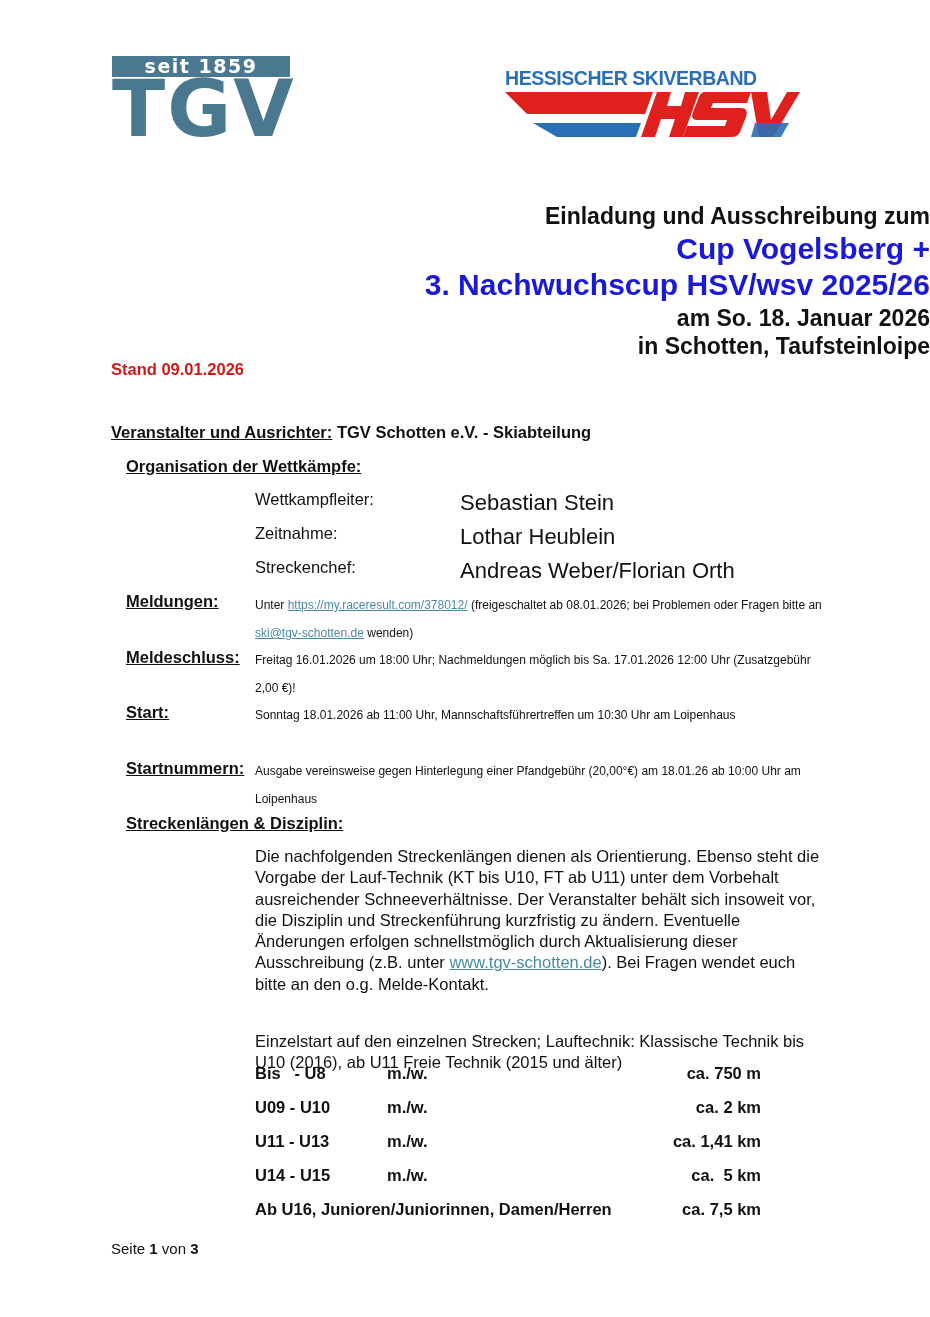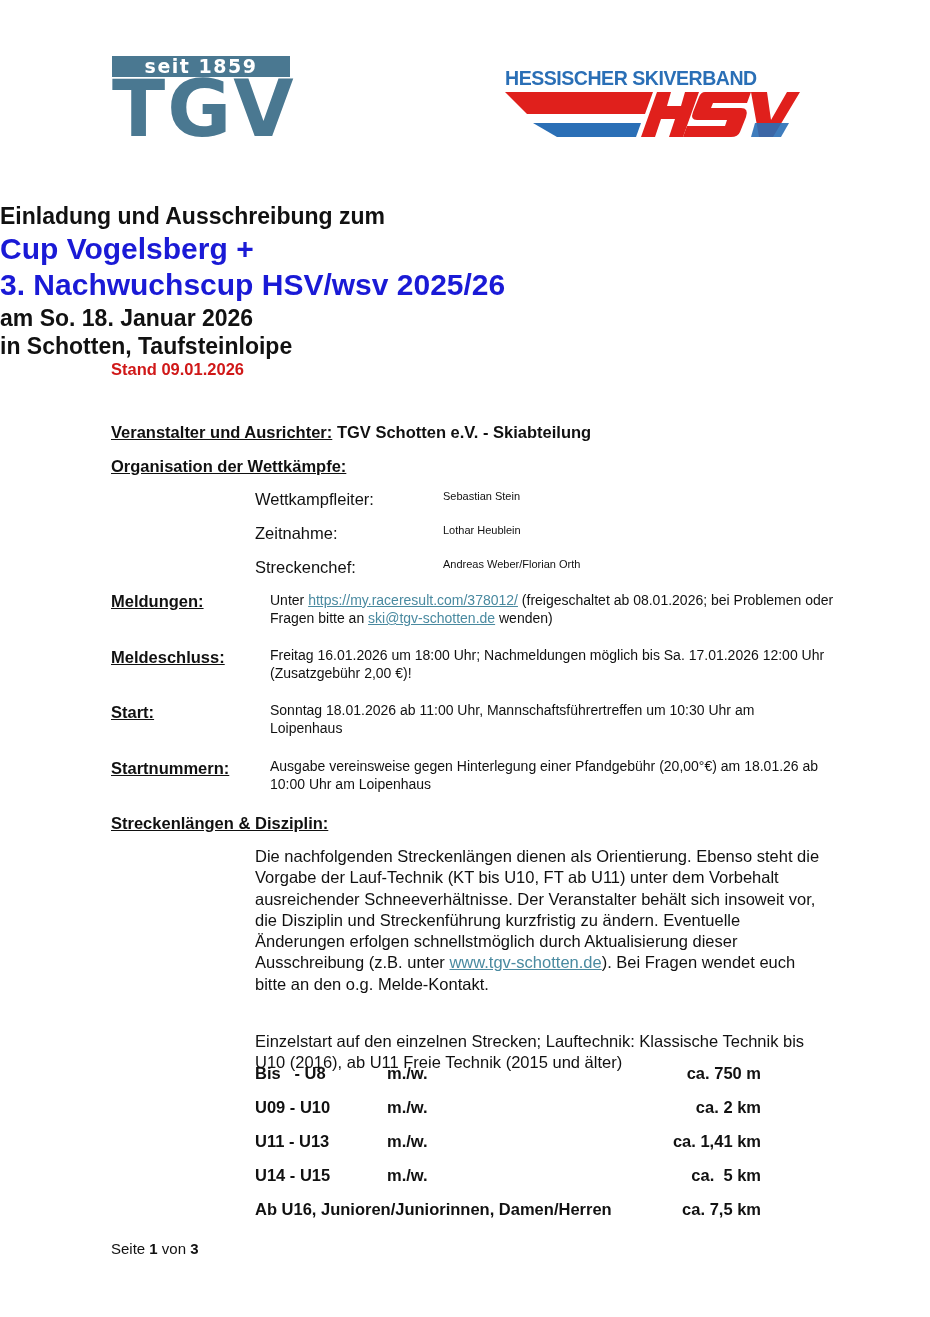--- a/index.html
+++ b/index.html
@@ -17,37 +17,37 @@
              font-family: "DejaVu Sans", sans-serif; letter-spacing: 2px; }
   .tgv-bot { top: 92px; height: 30px; font-size: 25px; line-height: 30px; letter-spacing: 1px; }
 
   
   #hsv-logo { left: 505px; top: 66px; width: 295px; height: 80px; }
   #hsv-logo .hsv-name { position: absolute; top: 0; left: 0; width: 295px; font-weight: bold;
                         color: #2a6fb6; font-size: 21px; letter-spacing: -0.5px; white-space: nowrap;
                         transform: scaleX(0.93); transform-origin: left; }
 
   
-  .title { position: absolute; left: 0; width: 930px; text-align: left; font-weight: bold; }
+  .title { position: absolute; left: 0; width: 930px; text-align: right; font-weight: bold; }
   .t1 { top: 203px; font-size: 23px; color: #111; }
   .t2 { top: 232px; font-size: 30px; color: #1a1ad6; }
   .t3 { top: 268px; font-size: 30px; color: #1a1ad6; }
   .t4 { top: 305px; font-size: 23px; color: #111; }
   .t5 { top: 333px; font-size: 23px; color: #111; }
 
   .stand { left: 111px; top: 360px; font-size: 16.5px; font-weight: bold; color: #d01818; }
 
-  .lbl { position: absolute; left: 111px; font-size: 16.5px; font-weight: bold; text-decoration: underline;
+  .lbl { position: absolute; left: 126px; font-size: 16.5px; font-weight: bold; text-decoration: underline;
          color: #111; white-space: nowrap; }
-  .txt { position: absolute; font-size: 14px; color: #111; line-height: 18px; margin-left: 15px; }
+  .txt { position: absolute; font-size: 12px; color: #111; line-height: 28px; }
   .bold { font-weight: bold; }
   a.link { color: #4a8aa0; text-decoration: underline; }
 
   .org-k { position: absolute; left: 255px; font-size: 16.5px; }
-  .org-v { position: absolute; left: 443px; font-size: 11px; }
+  .org-v { position: absolute; left: 460px; font-size: 22px; }
 
   .para { position: absolute; left: 255px; width: 570px; font-size: 16.5px; line-height: 21.3px; color: #111; }
 
   .dist-row { position: absolute; left: 255px; width: 506px; font-size: 16.5px; font-weight: bold; }
   .dist-row .c1 { position: absolute; left: 0; white-space: pre; }
   .dist-row .c2 { position: absolute; left: 132px; }
   .dist-row .c3 { position: absolute; right: 0; white-space: pre; }
 
   .footer { left: 111px; top: 1240px; font-size: 15px; color: #111; }
 </style>

